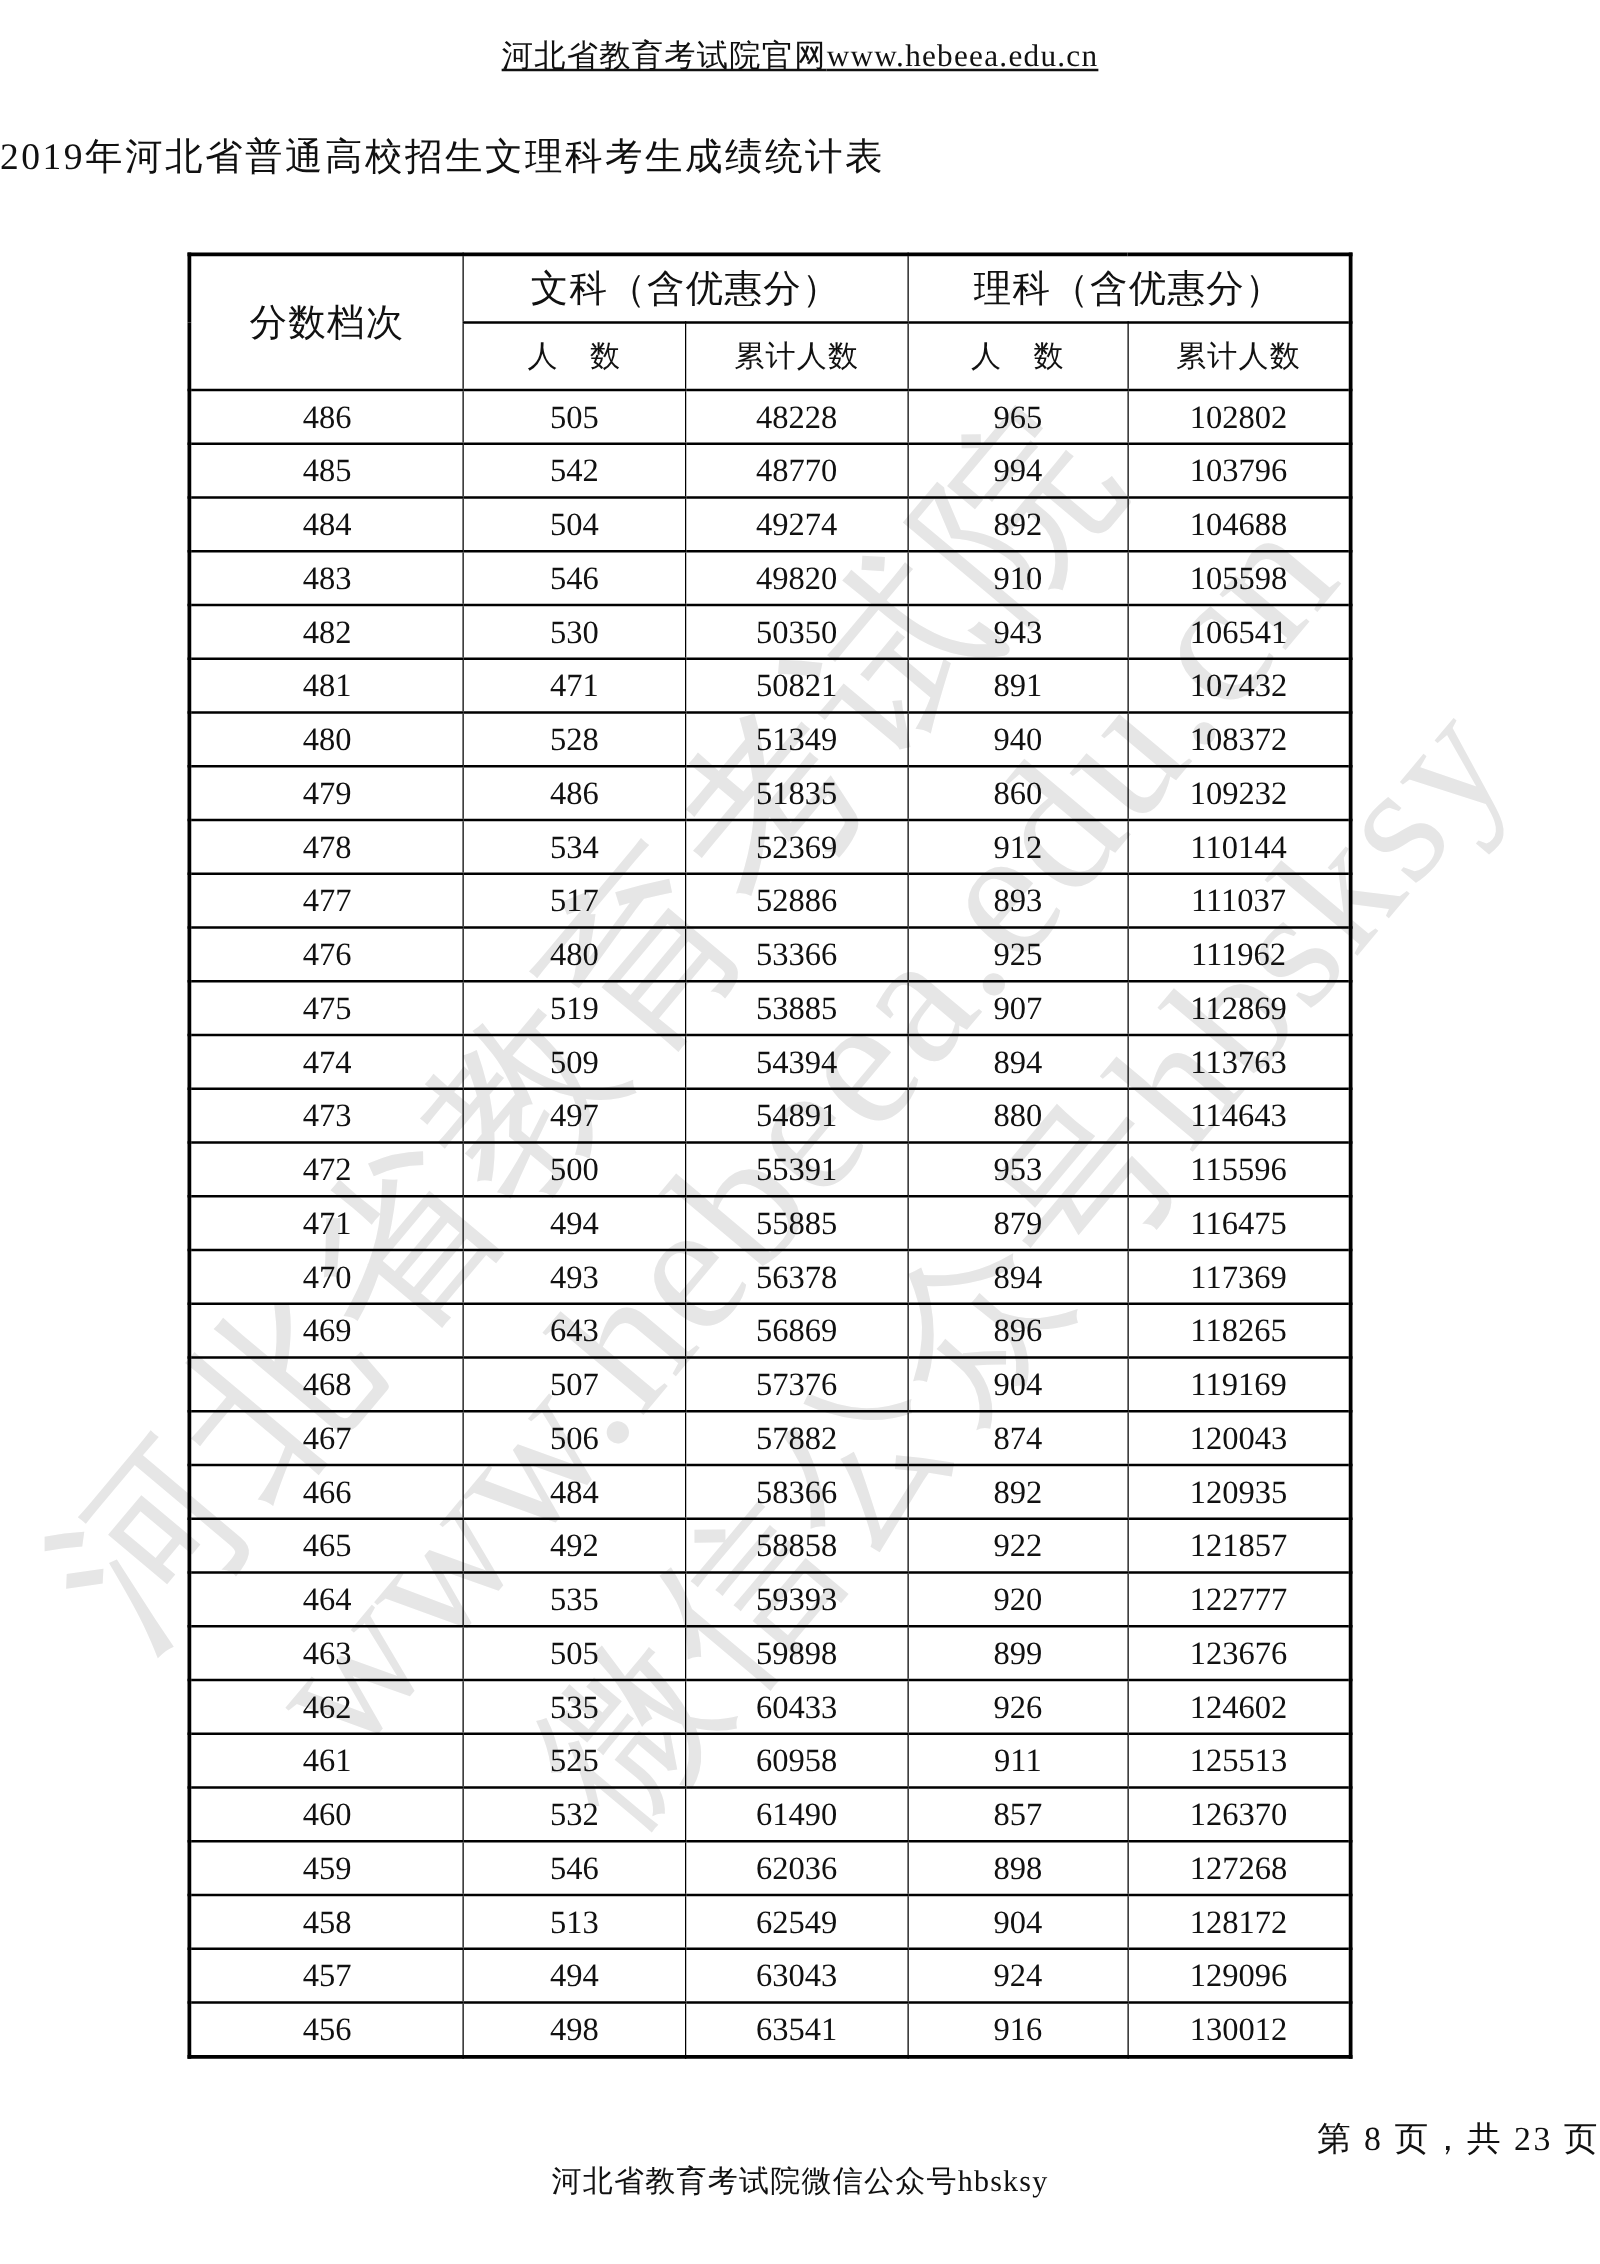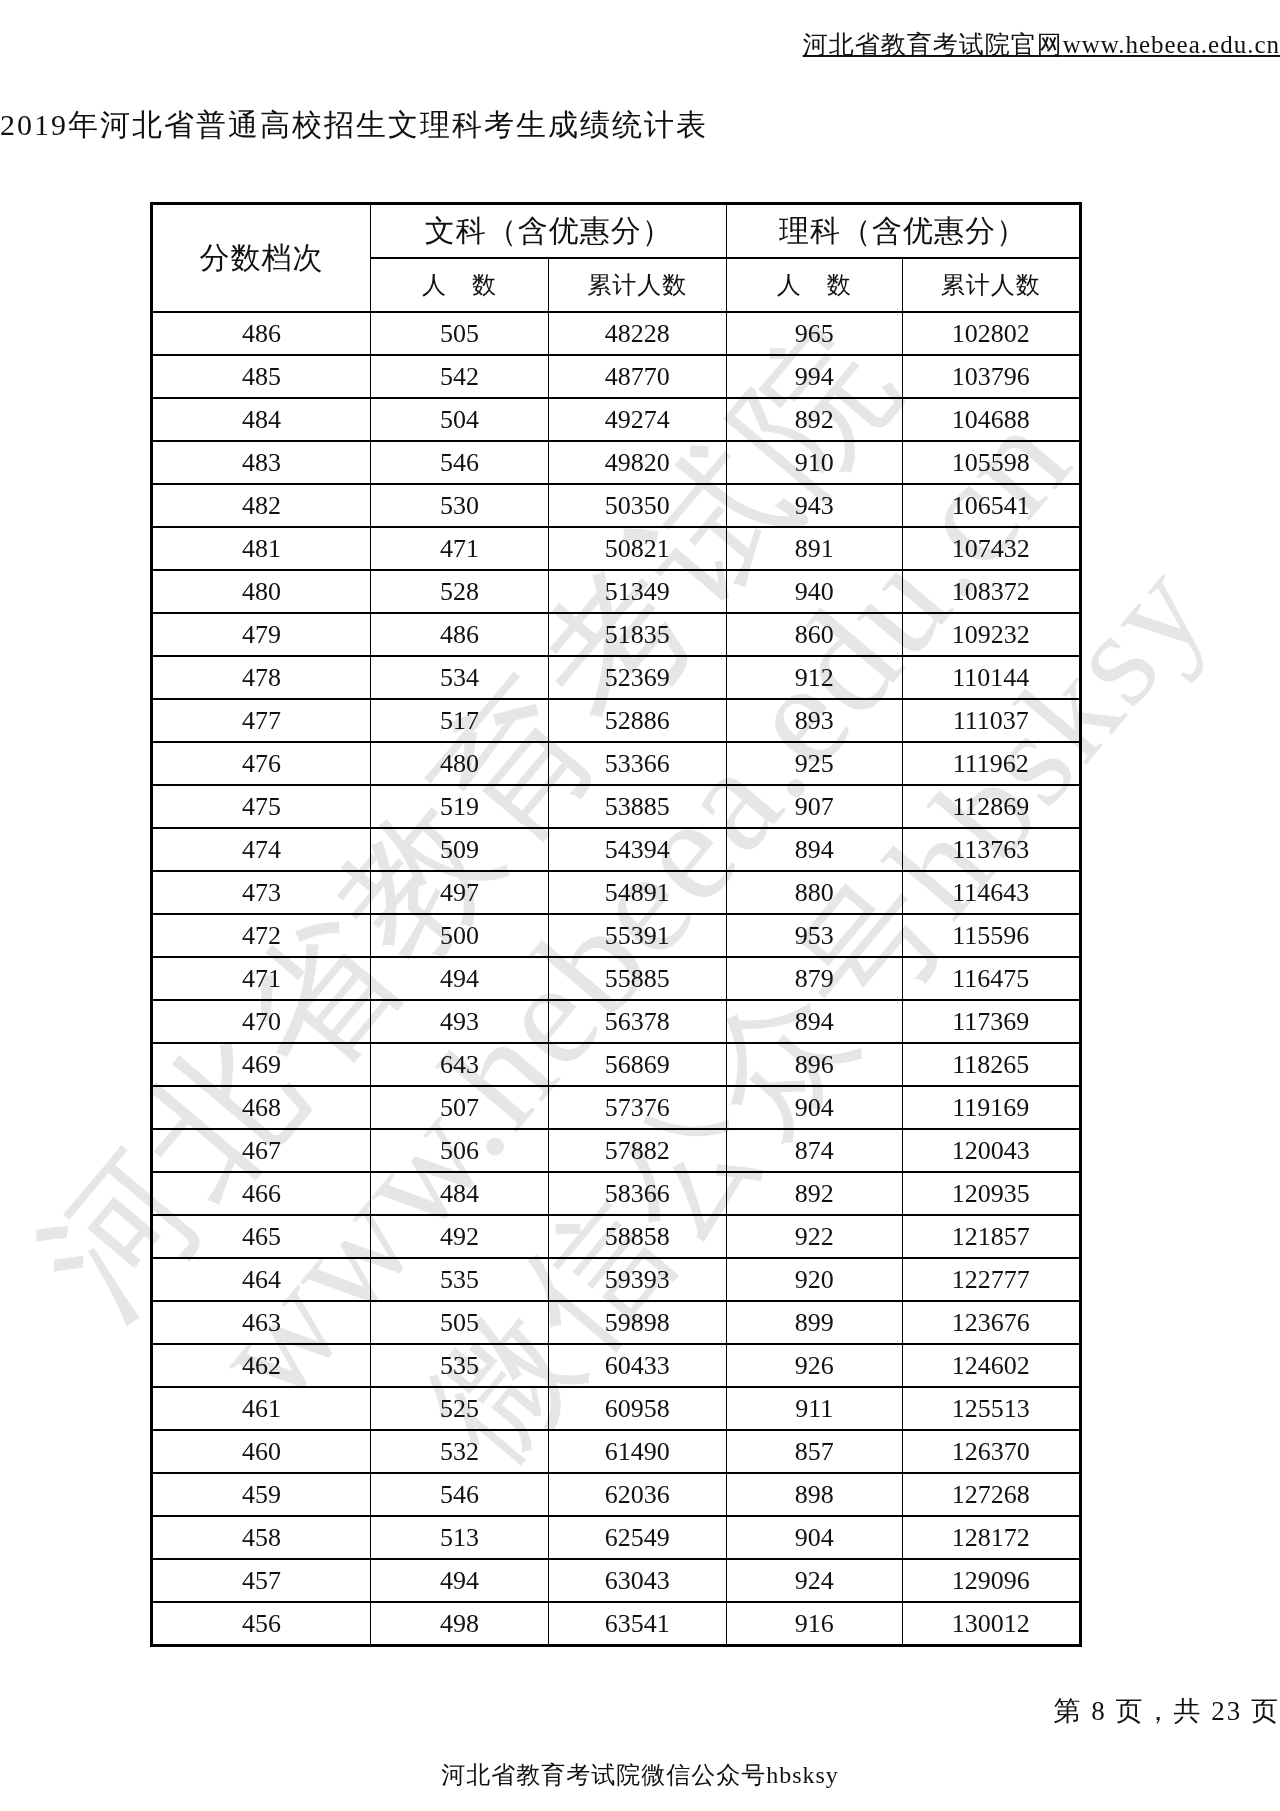--- a/index.html
+++ b/index.html
@@ -20,21 +20,21 @@
     transform:translate(-50%,-50%) rotate(-50deg);
     font-family:"Liberation Serif","DejaVu Serif",serif;
     line-height:1;
   }
   .wm1{left:470px;top:820px;font-size:148px;letter-spacing:6px;}
   .wm2{left:640px;top:905px;font-size:150px;letter-spacing:2px;}
   .wm3{left:820px;top:1010px;font-size:138px;letter-spacing:4px;}
   
   .content{position:relative;z-index:1;}
   .top-header{
-    text-align:right;
+    text-align:center;
     padding-top:28px;
     font-size:25px;
     letter-spacing:1px;
   }
   .top-header .url{text-decoration:underline;}
   .top-header .cn{text-decoration:underline;}
   .doc-title{
     text-align:left;
     margin:44px 0 0 0;
     font-size:30px;
@@ -65,21 +65,20 @@
   .score-table td{height:41px;font-size:26px;}
   
   .page-num{
     text-align:right;
     margin-top:46px;
     font-size:27px;
     letter-spacing:2px;
   }
   .bottom-note{
     text-align:center;
-    margin-top:30px;
     font-size:24px;
     letter-spacing:1px;
   }
 </style>
 </head>
 <body>
 
 <div class="page">
 
   <div class="watermark-layer">

